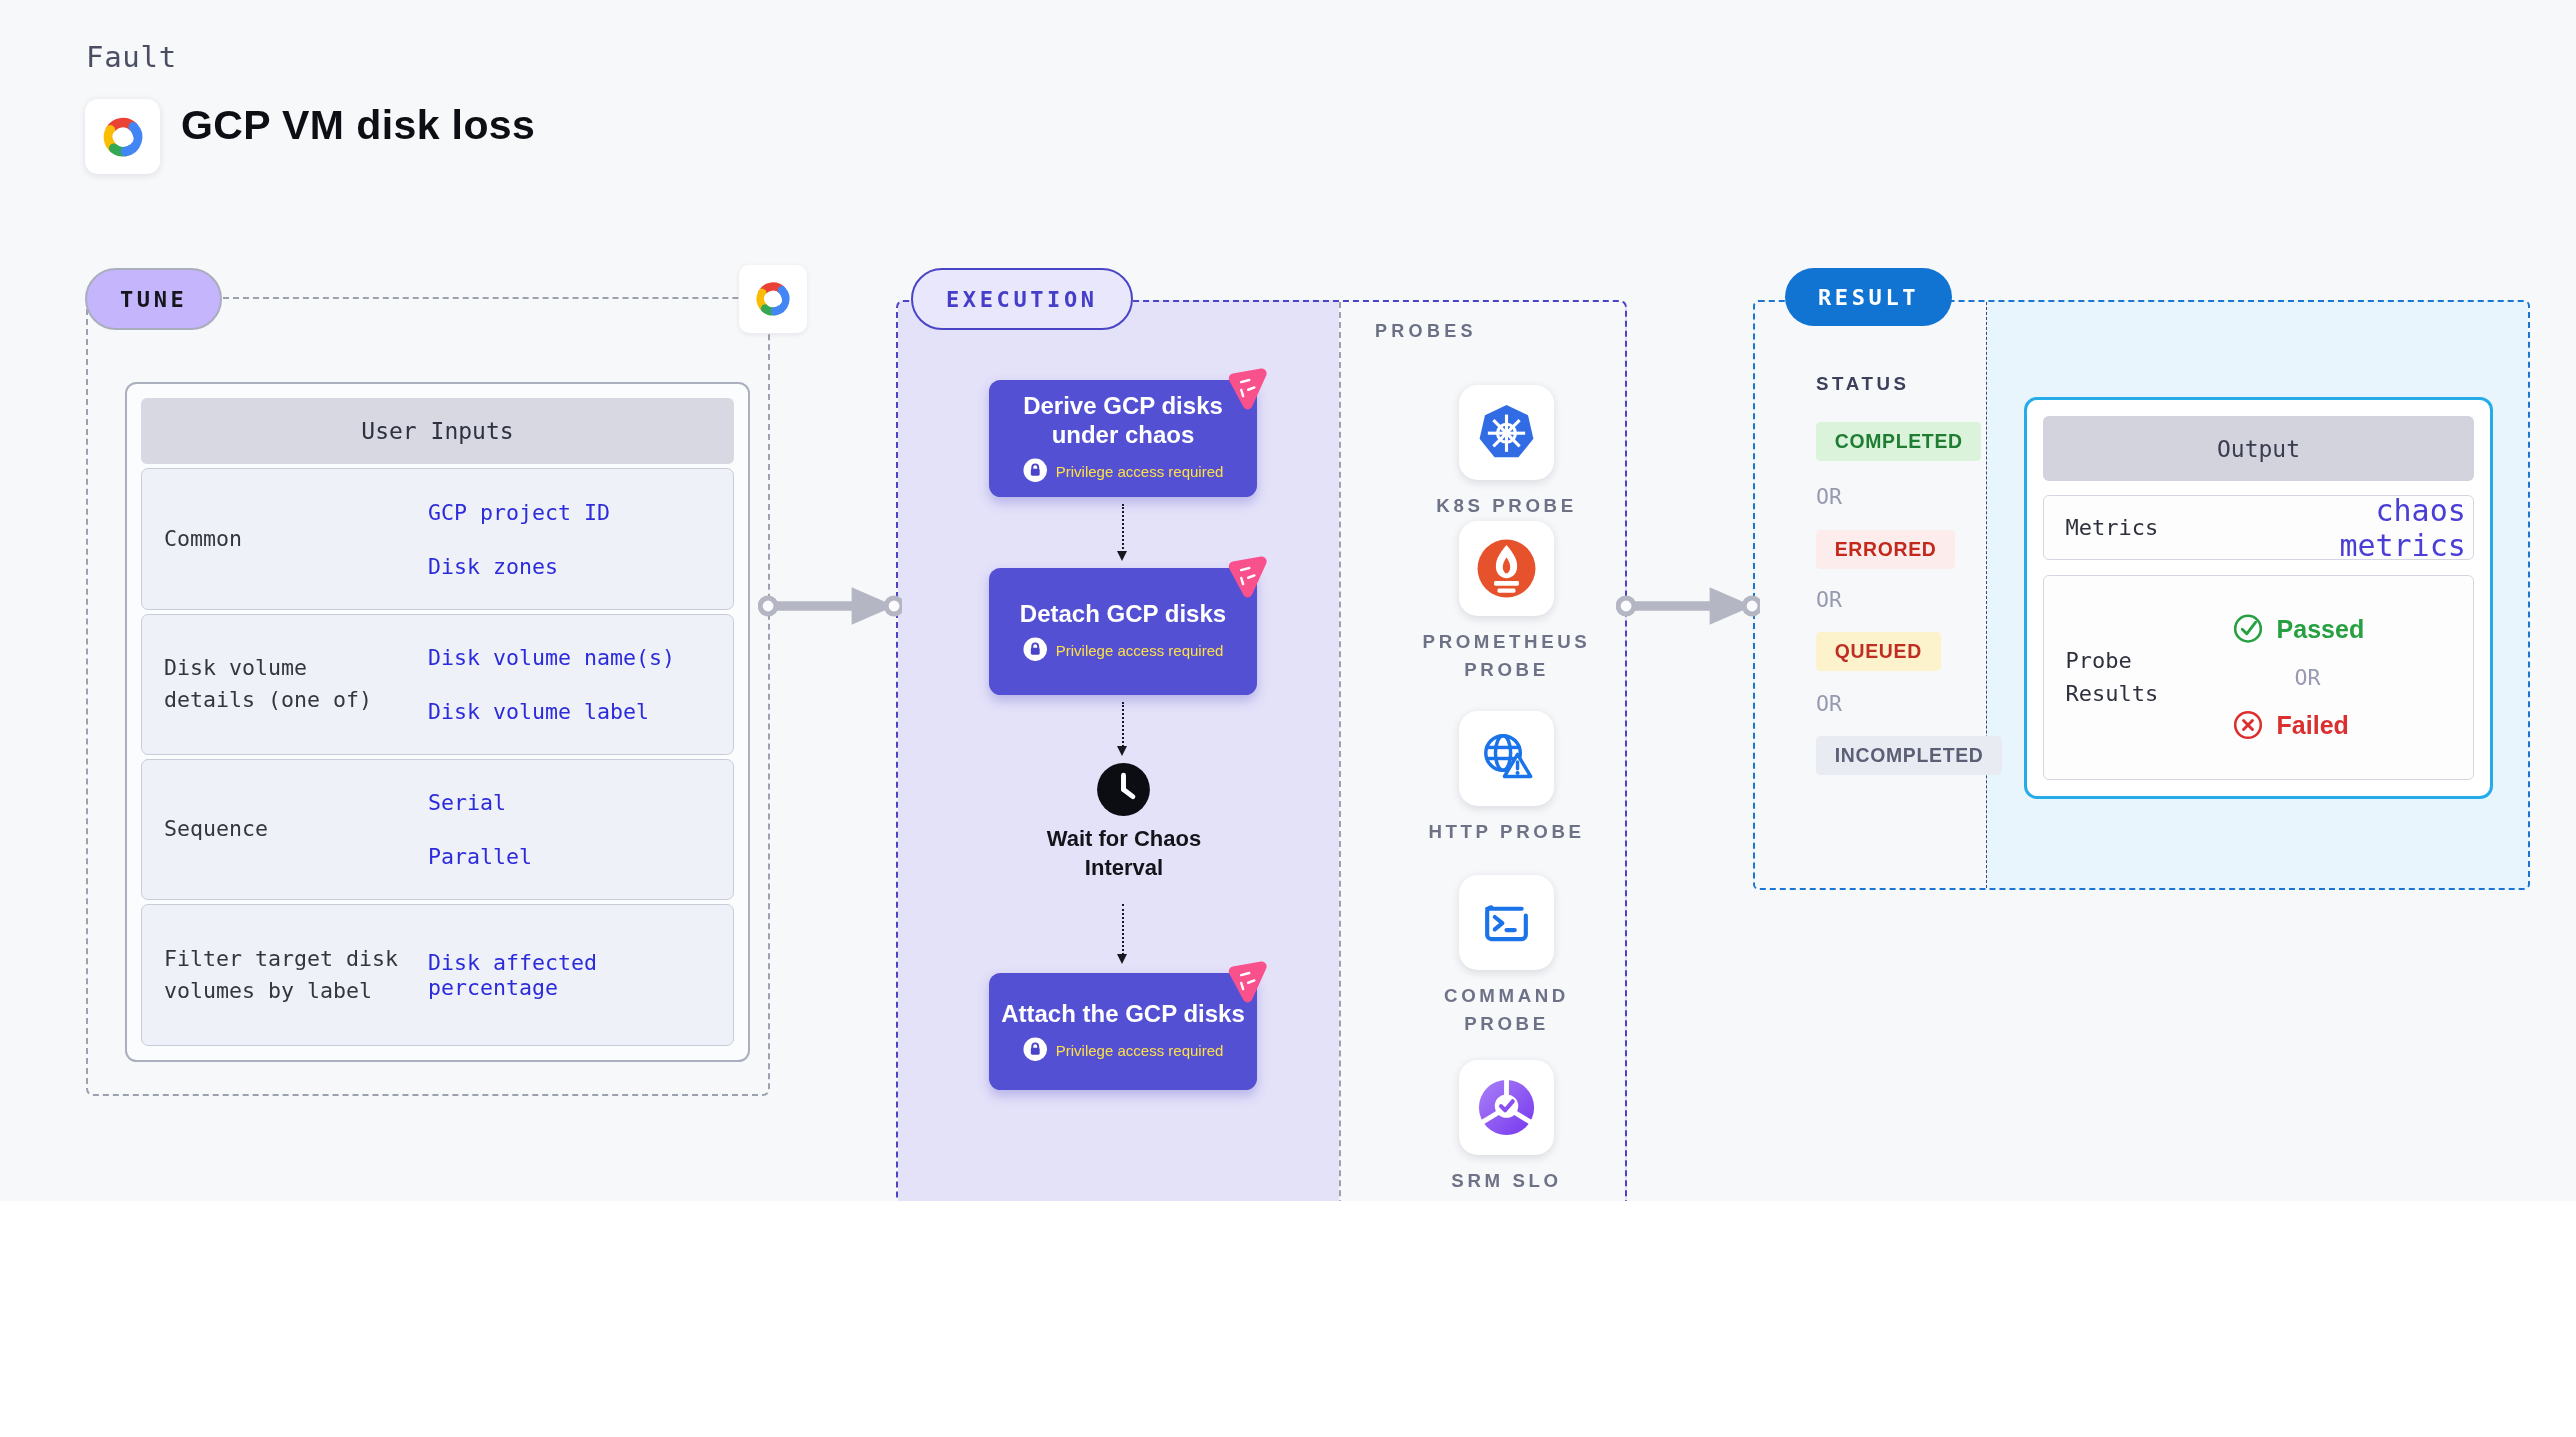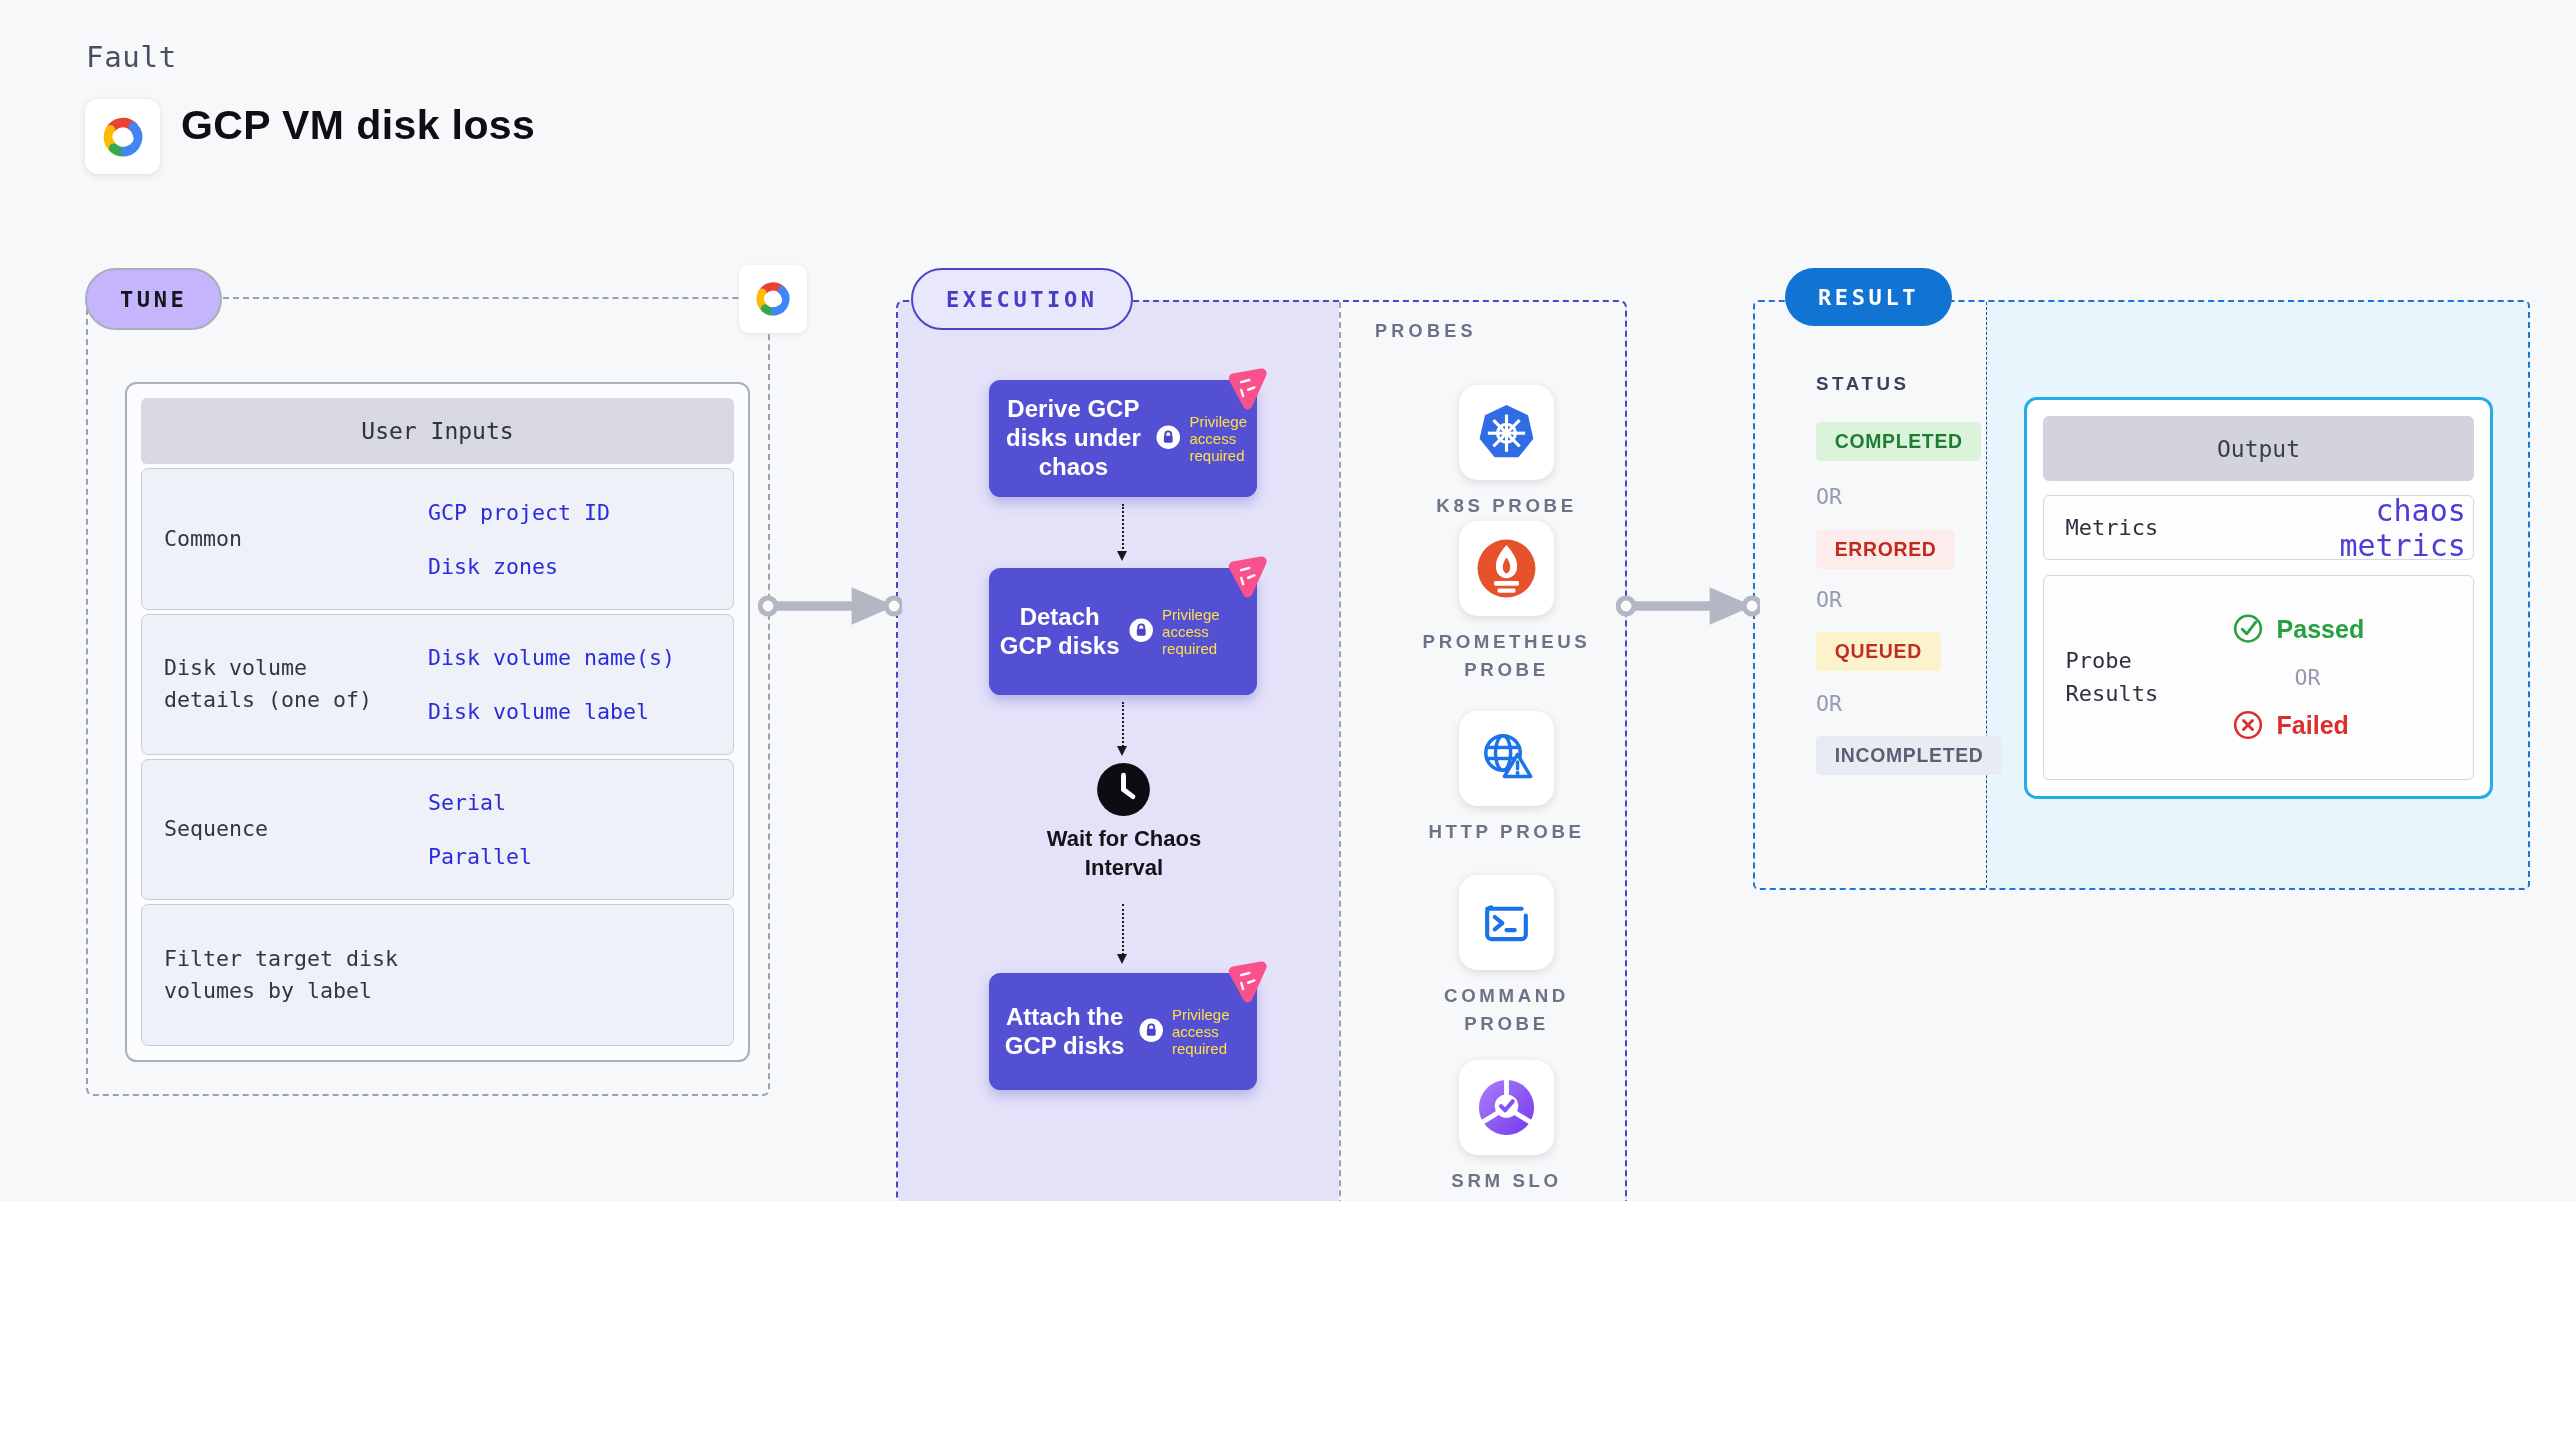--- a/index.html
+++ b/index.html
@@ -42,21 +42,21 @@
   .input-row .rlabel{width:238px;flex:none;font-size:21.6px;color:#33363f;line-height:1.5;}
   .input-row .rvalues{flex:1;display:flex;flex-direction:column;justify-content:center;gap:29px;padding-left:26px;}
   .input-row .rvalues .val{font-size:21.6px;color:#2b2bdb;}
 
   
   .flow-arrow{width:144px;height:52px;z-index:5;}
 
   
   .probes-heading{left:1375px;top:321px;font-size:18px;font-weight:bold;letter-spacing:4.3px;color:#6b7086;}
   .node{left:989px;width:268px;background:#5450d4;border-radius:11.5px;color:#fff;z-index:2;
-        box-shadow:0 5.8px 11.5px rgba(64,60,190,.28);display:flex;flex-direction:row;
+        box-shadow:0 5.8px 11.5px rgba(64,60,190,.28);display:flex;flex-direction:column;
         align-items:center;justify-content:center;gap:8.6px;padding:4.3px 10px;box-sizing:border-box;}
   .node .ntitle{font-size:24px;font-weight:bold;text-align:center;line-height:1.2;}
   .node .nbadge{display:flex;align-items:center;gap:8.6px;}
   .node .nbadge .btext{font-size:15px;color:#fde047;}
   .chaos-badge{position:absolute;right:-13px;top:-17.3px;width:49px;height:49px;transform:rotate(6deg);}
   .dotted-connector{width:0;border-left:2.9px dotted #17181f;z-index:1;}
   .dotted-connector:after{content:'';position:absolute;bottom:-10px;left:-7.2px;
         border:5.8px solid rgba(0,0,0,0);border-top:10.8px solid #17181f;}
   .clock-wrap{left:1096px;top:762px;width:55px;height:55px;}
   .wait-label{left:1008px;top:825px;width:232px;text-align:center;font-size:22px;font-weight:bold;
@@ -152,20 +152,23 @@
     <div class="input-row">
       <div class="rlabel">Sequence</div>
       <div class="rvalues">
         <div class="val">Serial</div>
         <div class="val">Parallel</div>
       </div>
     </div>
 
     <div class="input-row">
       <div class="rlabel">Filter target disk volumes by label</div>
+      <div class="rvalues">
+        <div class="val">Disk affected percentage</div>
+      </div>
     </div>
   </div>
 
   <div class="abs flow-arrow" style="left:758px;top:580px;">
     <svg width="144" height="52" viewBox="0 0 200 72">
       <line x1="16" y1="36" x2="138" y2="36" stroke="#b4b7c3" stroke-width="13"></line>
       <polygon points="130,10 190,36 130,62" fill="#b4b7c3"></polygon>
       <circle cx="14" cy="36" r="11" fill="#fbfbfd" stroke="#b4b7c3" stroke-width="7"></circle>
       <circle cx="189" cy="36" r="11" fill="#fbfbfd" stroke="#b4b7c3" stroke-width="7"></circle>
     </svg>

